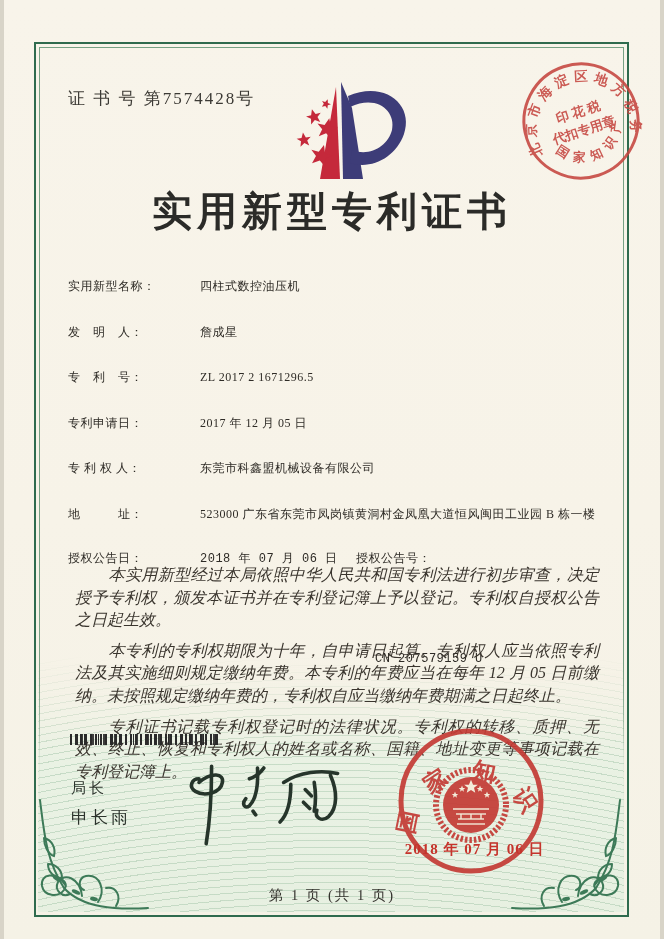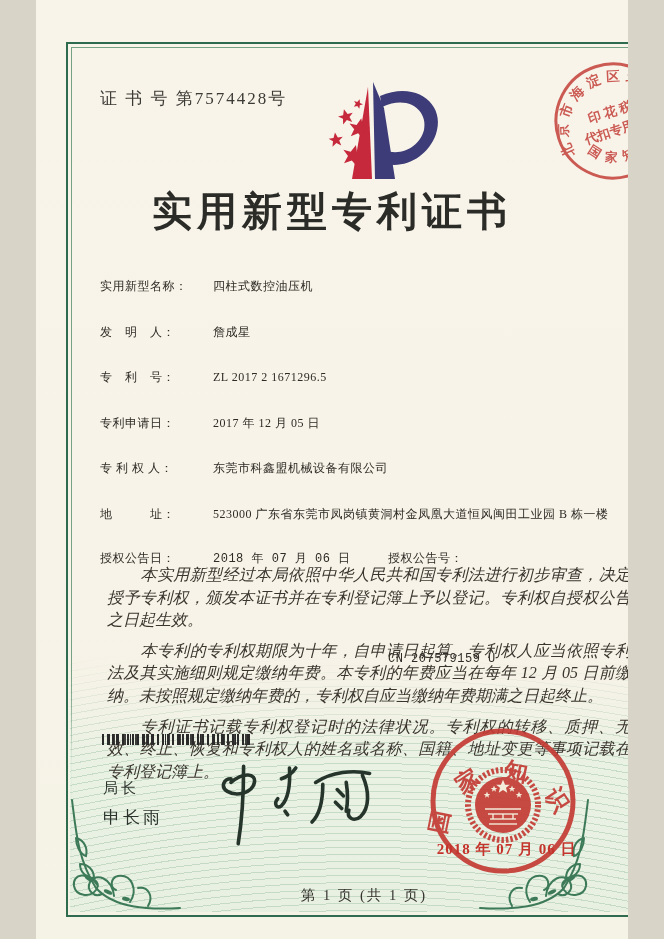--- a/index.html
+++ b/index.html
@@ -1,17 +1,17 @@
 <!DOCTYPE html>
 <html><head>
 <meta charset="utf-8">
 <style>
   html,body{margin:0;padding:0;background:#d8d4c8;}
   .page{
-    position:relative;width:592px;height:939px;margin:0 auto;
+    position:relative;width:656px;height:939px;margin:0 auto;
     background:linear-gradient(180deg,#f8f4ea 0%,#f7f3e8 55%,#f5f2e6 100%);
     font-family:"Liberation Serif","DejaVu Serif",serif;
     color:#2e2b26;overflow:hidden;
   }
   
   .frame-outer{position:absolute;left:30px;top:42px;width:591px;height:871px;
     border:2.5px solid #2f6b4e;}
   .frame-inner{position:absolute;left:3px;top:3px;right:3px;bottom:3px;
     border:1px solid #76a184;}
   
@@ -25,21 +25,21 @@
   
   .cert-no{position:absolute;left:64px;top:87px;font-size:17px;letter-spacing:2px;color:#3c3a35;}
   .logo{position:absolute;left:270px;top:80px;}
   .title{position:absolute;left:0;top:184px;width:100%;text-align:center;
     font-size:40px;font-weight:700;letter-spacing:5px;color:#2b2b28;}
   .tax-stamp{position:absolute;left:502px;top:46px;opacity:0.88;}
   
   .fields{position:absolute;left:64px;top:276px;width:545px;font-size:12px;}
   .frow{display:flex;align-items:flex-start;margin-bottom:24.5px;line-height:21px;}
   .frow .lab{flex:0 0 113px;letter-spacing:0.5px;}
-  .frow .val{letter-spacing:0.5px;max-width:430px;}
+  .frow .val{letter-spacing:0.5px;max-width:430px;margin-left:19px;}
   .frow.grant{position:relative;font-family:Liberation Mono, monospace;}
   .grant .pair2{position:absolute;left:288px;top:0;display:flex;flex-direction:column;}
   .grant .pair2 .lab{flex:0 0 100px;}
   
   .paras{position:absolute;left:63px;top:556px;width:540px;
     font-size:16px;line-height:22.6px;text-align:justify;
     font-style:italic;color:#3a352e;}
   .paras p{margin:8px;text-indent:2.1em;}
   
   .barcode{position:absolute;left:66px;top:734px;width:149px;height:11px;

